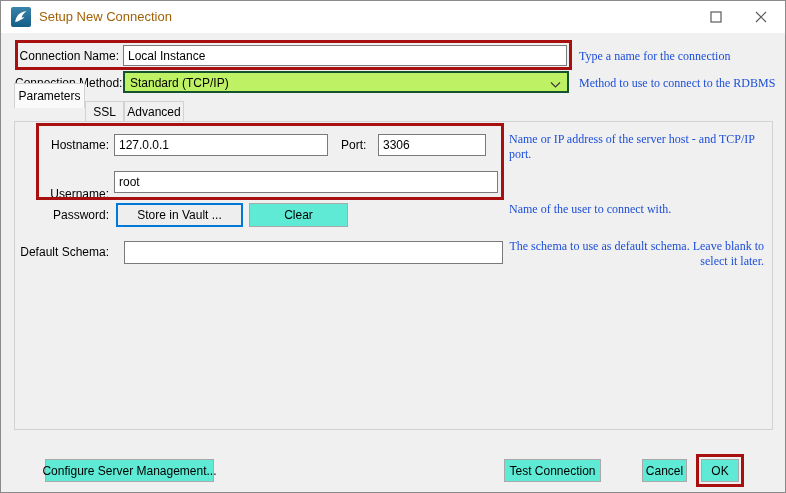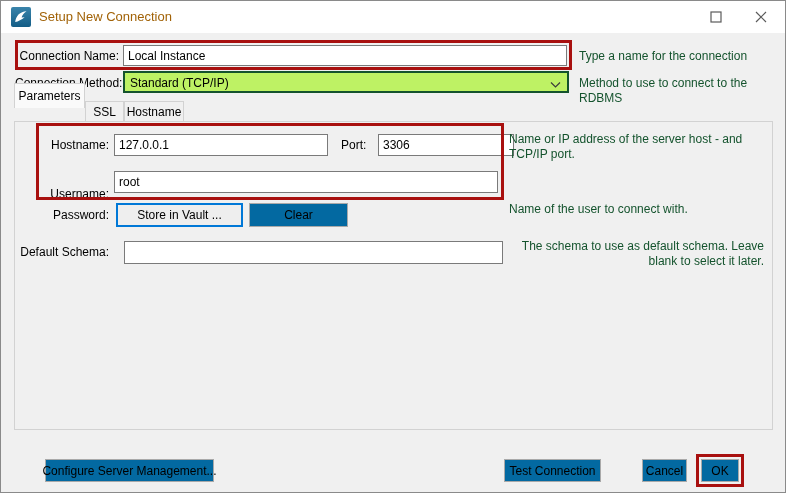--- a/index.html
+++ b/index.html
@@ -17,35 +17,35 @@
   .win-btn { position:absolute; top:0; width:45px; height:32px; display:flex; align-items:center; justify-content:center; }
   .btn-max { left:692px; }
   .btn-close { left:737px; }
   
   .lbl { position:absolute; height:22px; line-height:22px; text-align:right; white-space:nowrap; }
   .lbl-left { text-align:left; }
   .tin {
     position:absolute; border:1px solid #7a7a7a; background:#fff;
     font-family:"Liberation Sans", sans-serif; font-size:12px; padding:0 4px; outline:none;
   }
-  .help { position:absolute; line-height:15px; color:#14532d; }
+  .help { position:absolute; line-height:15px; color:#1d4ed8;font-family:Liberation Serif, serif; }
   .redbox { position:absolute; border:3px solid #a8100f; pointer-events:none; z-index:30; }
   
   .combo { position:absolute; border:2px solid #14532d; background:#bef264; }
   .combo .val { position:absolute; left:5px; top:0; height:100%; line-height:20px; }
   .combo .chev { position:absolute; right:6px; top:5px; }
   
   .tab { position:absolute; border:1px solid #d2d2d2; text-align:center; }
   .tab-active { background:#fafafa; border-bottom:none; z-index:5; line-height:24px; }
   .tab-idle { background:#f0f0f0; line-height:20px; }
   
   .panel { position:absolute; left:13px; top:120px; width:759px; height:309px; border:1px solid #d2d2d2; background:#f0f0f0; }
   
   .btn {
-    position:absolute; background:#0369a1; border:1px solid #a9a9a9;
+    position:absolute; background:#5eead4; border:1px solid #a9a9a9;
     font-family:"Liberation Sans", sans-serif; font-size:12px;
     display:flex; align-items:center; justify-content:center; white-space:nowrap;
   }
   .btn-default { border:2px solid #0078d7; background:#eeeeee; }
 </style>
 </head>
 <body>
 
 <div class="dialog">
 
@@ -86,28 +86,28 @@
     <span class="chev">
       <svg width="11" height="8" viewBox="0 0 11 8">
           <path d="M1 1.5 L5.5 6 L10 1.5" fill="none" stroke="#3c3c3c" stroke-width="1.2"></path>
         </svg>
     </span>
   </div>
   <div class="help" style="left:578px; top:75px; width:210px;">Method to use to connect to the RDBMS</div>
 
   <div class="tab tab-active" style="left:13px; top:82px; width:71px; height:25px;">Parameters</div>
   <div class="tab tab-idle" style="left:84px; top:100px; width:39px; height:21px;">SSL</div>
-  <div class="tab tab-idle" style="left:123px; top:100px; width:60px; height:21px;">Hostname</div>
+  <div class="tab tab-idle" style="left:123px; top:100px; width:60px; height:21px;">Advanced</div>
 
   <div class="panel"></div>
 
   <div class="lbl" style="left:14px; top:133px; width:94px;">Hostname:</div>
   <input class="tin" style="left: 113px; top: 133px; width: 214px; height: 22px;" value="127.0.0.1">
   <div class="lbl lbl-left" style="left:340px; top:133px; width:34px;">Port:</div>
-  <input class="tin" style="left: 377px; top: 133px; width: 136px; height: 22px;" value="3306">
+  <input class="tin" style="left: 377px; top: 133px; width: 108px; height: 22px;" value="3306">
   <div class="help" style="left:508px; top:131px; width:250px;">Name or IP address of the server host - and TCP/IP port.</div>
 
   <div class="lbl" style="left:14px; top:182px; width:94px;">Username:</div>
   <input class="tin" style="left: 113px; top: 170px; width: 384px; height: 22px;" value="root">
   <div class="help" style="left:508px; top:173px; width:260px;margin-top:28px;">Name of the user to connect with.</div>
 
   <div class="redbox" style="left:35px; top:122px; width:468px; height:77px;"></div>
 
   <div class="lbl" style="left:14px; top:203px; width:94px;">Password:</div>
   <button class="btn btn-default" style="left:115px; top:202px; width:127px; height:24px;">Store in Vault ...</button>

